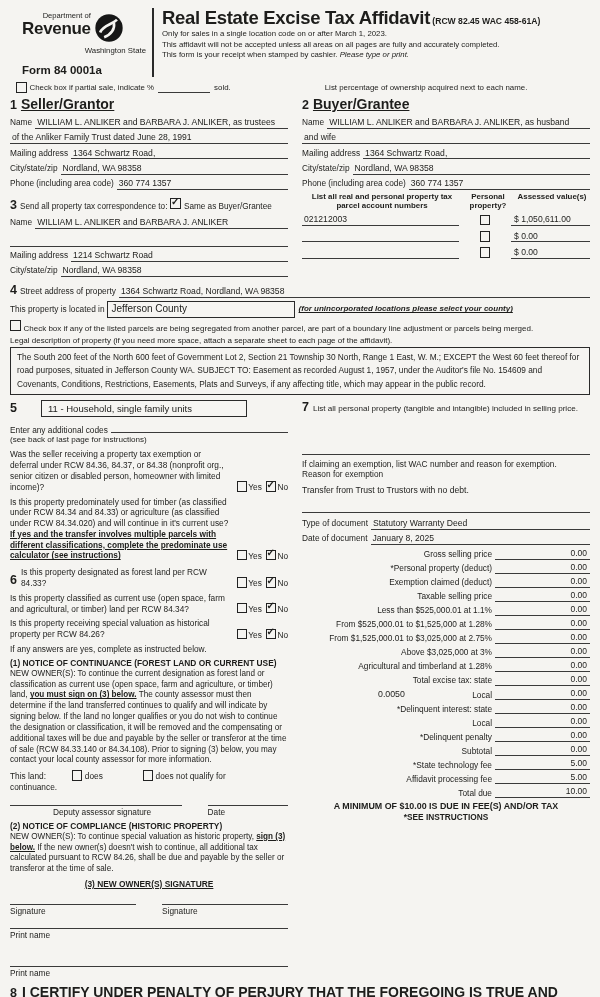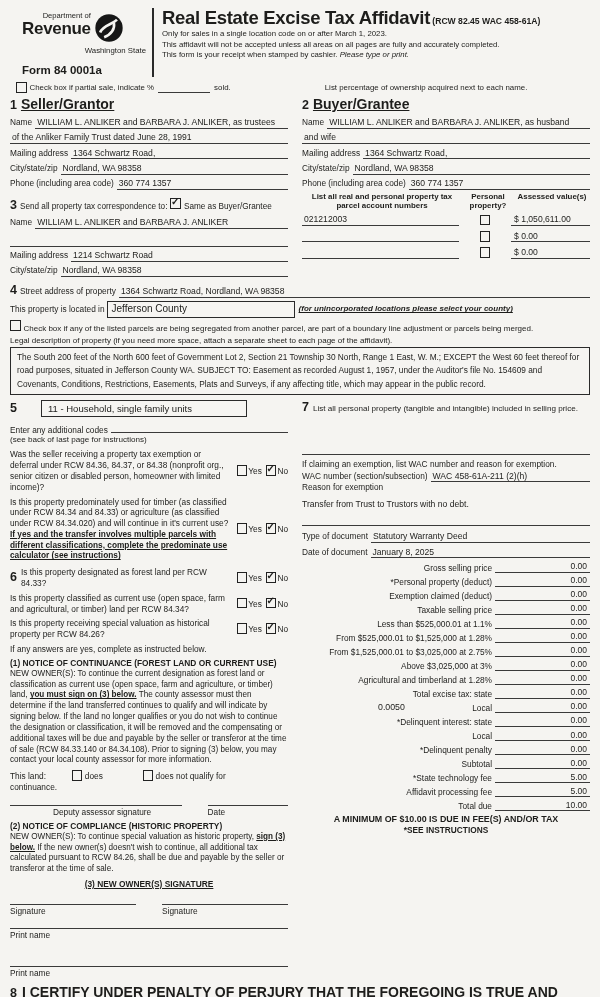--- a/index.html
+++ b/index.html
@@ -36,21 +36,21 @@
       white-space:nowrap;overflow:hidden;font-size:8.6px;min-height:9px;}
   .sech{display:flex;align-items:baseline;gap:4px;}
   .secn{font-size:12.5px;font-weight:bold;}
   .sect{font-weight:bold;font-size:14px;text-decoration:underline;}
   .two{display:flex;gap:14px;}
   .lcol{width:278px;flex:none;}
   .rcol{flex:1;min-width:0;}
   .yn{white-space:nowrap;margin-left:auto;padding-left:6px;}
   .yn .cb{margin-right:1px;}
   .yn .ynl{margin-right:4px;}
-  .q{display:flex;align-items:center;margin-top:4px;}
+  .q{display:flex;align-items:flex-end;margin-top:4px;}
   .qtext{flex:1;line-height:1.3;}
 
   
   .phead{display:flex;font-weight:bold;text-align:center;font-size:7.9px;
       line-height:1.15;margin-top:2px;}
   .phead .c1{flex:1;} .phead .c2{width:52px;} .phead .c3{width:76px;}
   .prow2{display:flex;align-items:flex-end;margin-top:4.5px;}
   .prow2 .c1{flex:1;border-bottom:1px solid #3a3a3a;padding:0 2px;font-size:8.6px;min-height:9px;}
   .prow2 .c2{width:52px;text-align:center;}
   .prow2 .c3{width:76px;border-bottom:1px solid #3a3a3a;padding-left:3px;font-size:8.6px;}
@@ -321,24 +321,20 @@
     </div>
 
     <div class="rcol">
       <div class="sech">
         <span class="secn">7</span>
         <span style="font-size:8.1px;line-height:1.3;">List all personal property (tangible and intangible) included in selling price.</span>
       </div>
       <div style="height:38px;border-bottom:1px solid #3a3a3a;"></div>
 
       <div style="margin-top:4px;">If claiming an exemption, list WAC number and reason for exemption.</div>
-      <div class="fl" style="margin-top:1.5px;">
-          <span class="lb">WAC number (section/subsection)</span>
-          <span class="vl">WAC 458-61A-211 (2)(h)</span>
-        </div>
       <div>Reason for exemption</div>
       <div style="margin-top:6px;font-size:8.6px;">Transfer from Trust to Trustors with no debt.</div>
       <div style="height:16px;border-bottom:1px solid #3a3a3a;"></div>
 
       <div class="fl" style="margin-top:5px;">
           <span class="lb">Type of document</span>
           <span class="vl">Statutory Warranty Deed</span>
         </div>
       <div class="fl">
           <span class="lb">Date of document</span>

